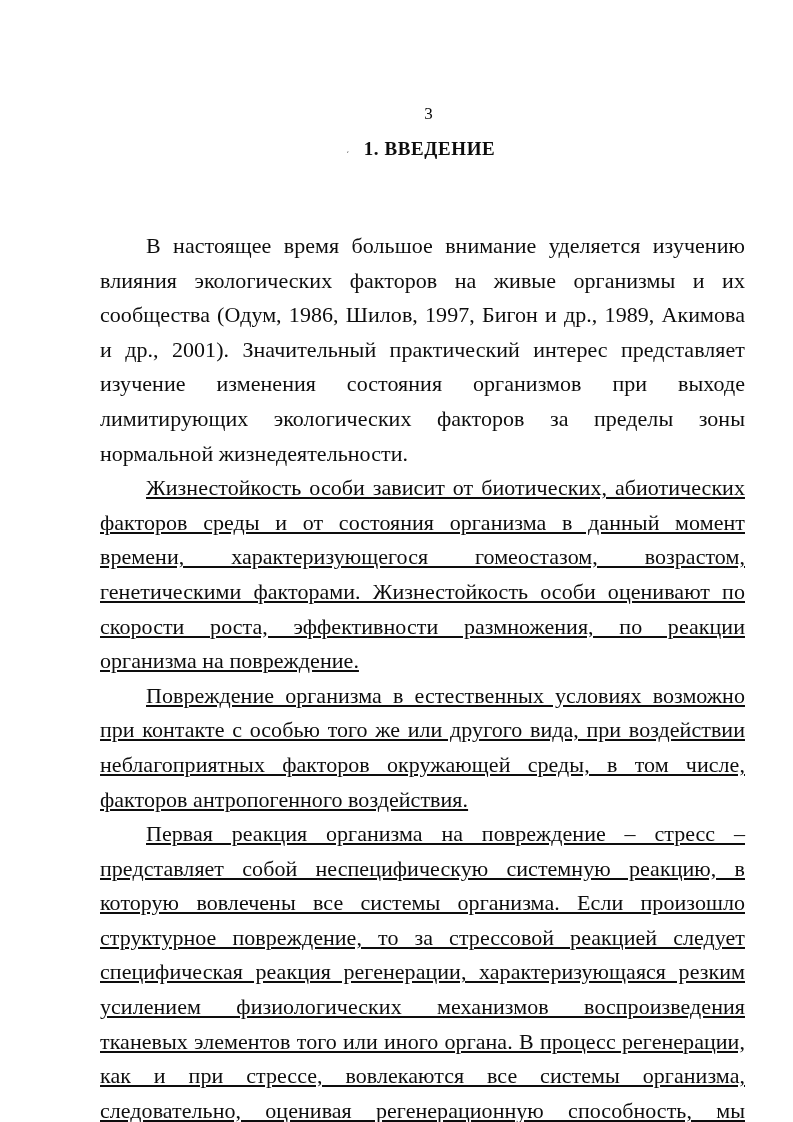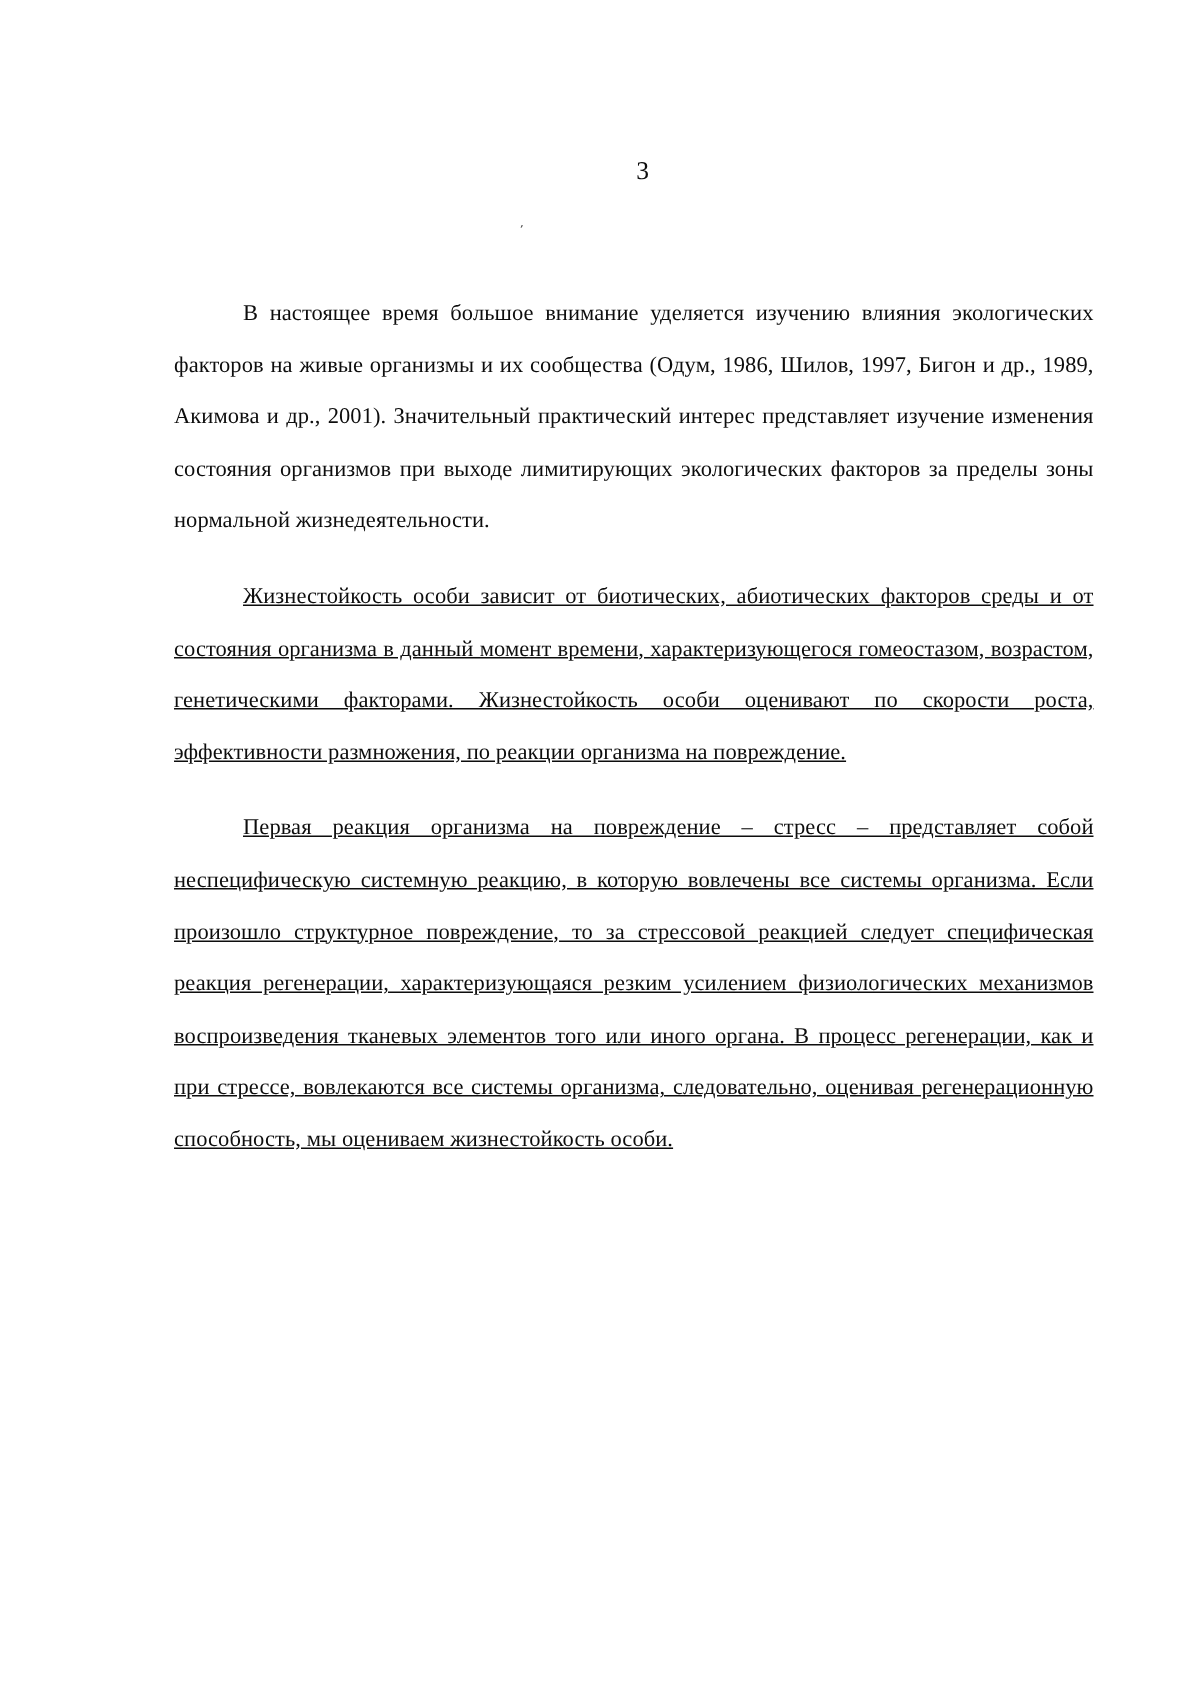--- a/index.html
+++ b/index.html
@@ -35,24 +35,24 @@
     text-align: center;
     font-size: 19px;
     line-height: 24px;
     margin: 13px 0 0 14px;
     letter-spacing: 0.6px;
   }
   .body-text {
     margin-top: 68px;
   }
   p.para {
-    margin: 16px;
+    margin: 0;
     text-align: justify;
     text-justify: inter-word;
-    font-size: 15px;
+    font-size: 22px;
     line-height: 34.6px;
     text-indent: 46px;
     letter-spacing: 0.05px;
     -webkit-hyphens: none;
     hyphens: none;
   }
   p.para + p.para {
     margin-top: 0;
     text-decoration: underline;
   }
@@ -69,22 +69,24 @@
     font-family: "Liberation Serif", serif;
   }
 </style>
 </head>
 <body>
 
 <div class="page">
 
   <div class="page-number">3</div>
 
+  <h1 class="doc-title">1. ВВЕДЕНИЕ</h1>
 
   <span class="stray-mark">΄</span>
 
   <div class="body-text">
     <p class="para">В настоящее время большое внимание уделяется изучению влияния экологических факторов на живые организмы и их сообщества (Одум, 1986, Шилов, 1997, Бигон и др., 1989, Акимова и др., 2001). Значительный практический интерес представляет изучение изменения состояния организмов при выходе лимитирующих экологических факторов за пределы зоны нормальной жизнедеятельности.</p>
     <p class="para">Жизнестойкость особи зависит от биотических, абиотических факторов среды и от состояния организма в данный момент времени, характеризующегося гомеостазом, возрастом, генетическими факторами. Жизнестойкость особи оценивают по скорости роста, эффективности размножения, по реакции организма на повреждение.</p>
+    <p class="para">Повреждение организма в естественных условиях возможно при контакте с особью того же или другого вида, при воздействии неблагоприятных факторов окружающей среды, в том числе, факторов антропогенного воздействия.</p>
     <p class="para">Первая реакция организма на повреждение – стресс – представляет собой неспецифическую системную реакцию, в которую вовлечены все системы организма. Если произошло структурное повреждение, то за стрессовой реакцией следует специфическая реакция  регенерации, характеризующаяся резким усилением физиологических механизмов воспроизведения тканевых элементов того или иного органа. В процесс регенерации, как и при стрессе, вовлекаются все системы организма, следовательно, оценивая регенерационную способность, мы оцениваем жизнестойкость особи.</p>
   </div>
 
 </div>
 
 </body></html>

